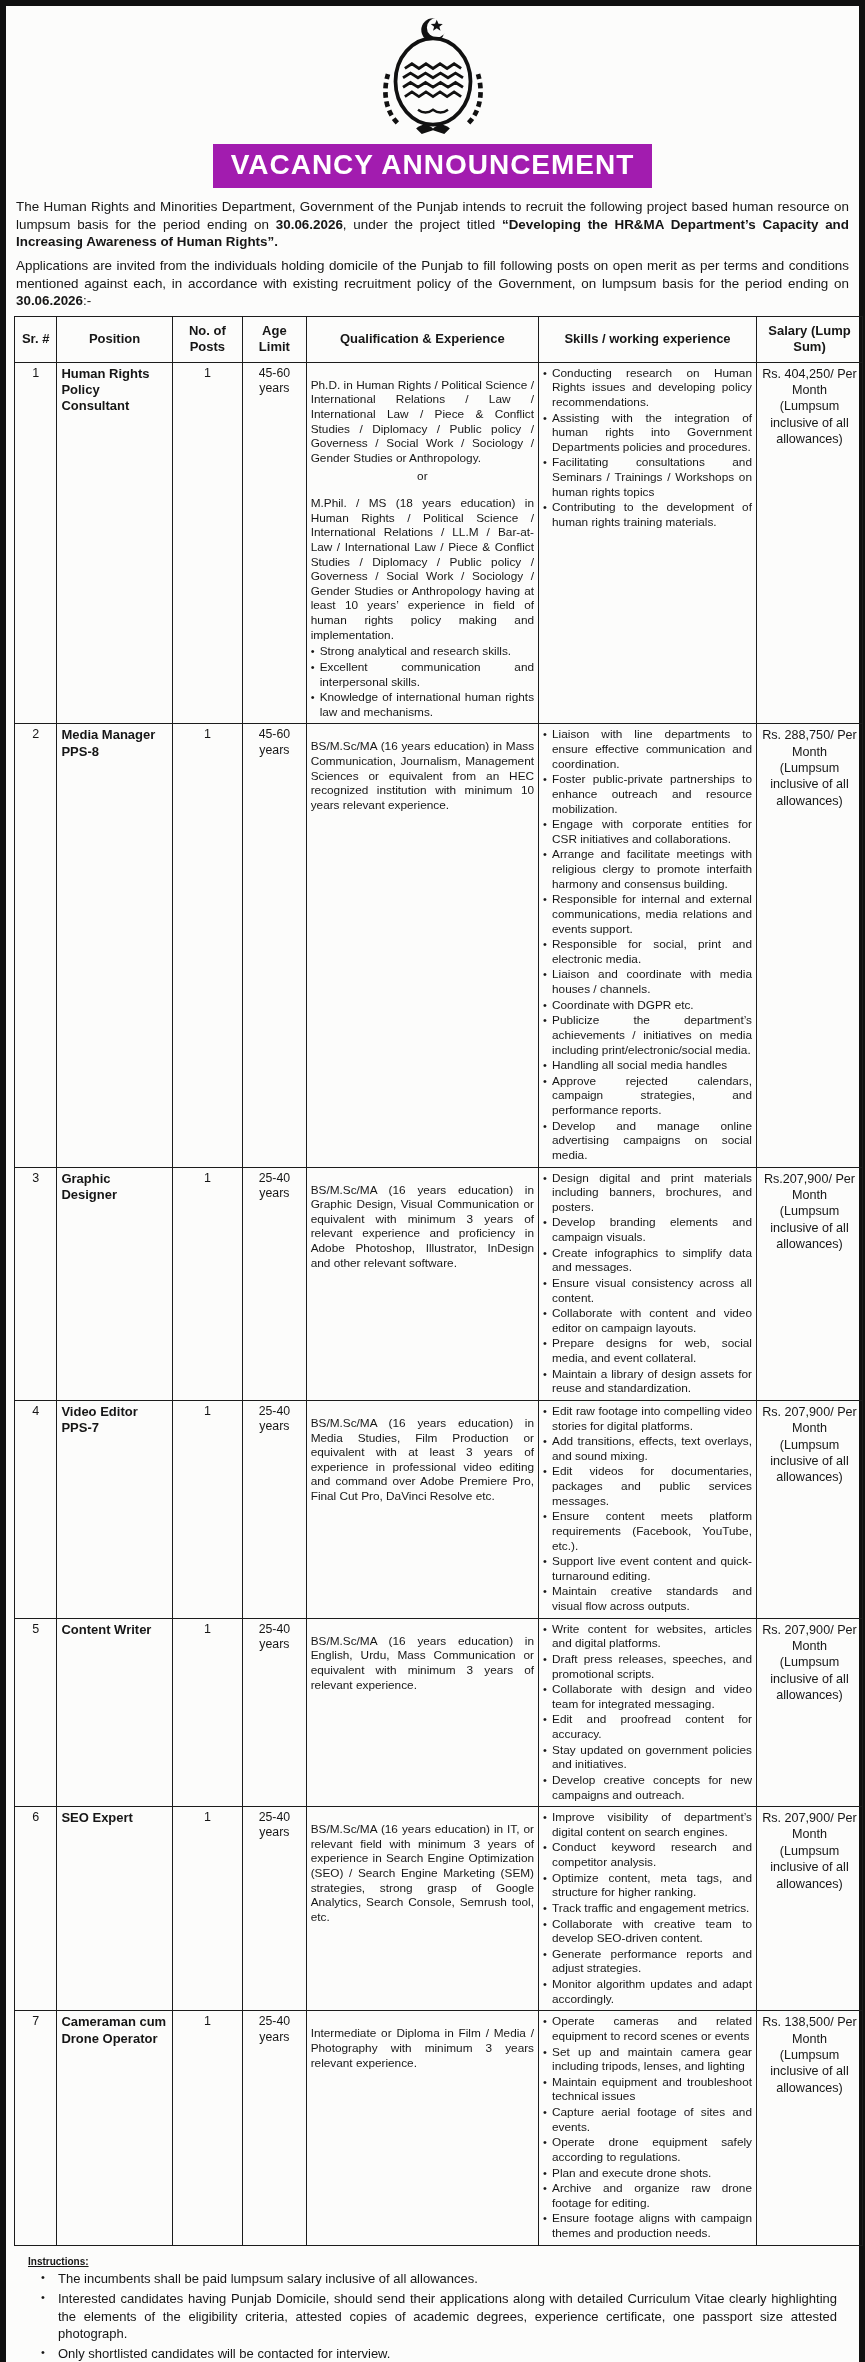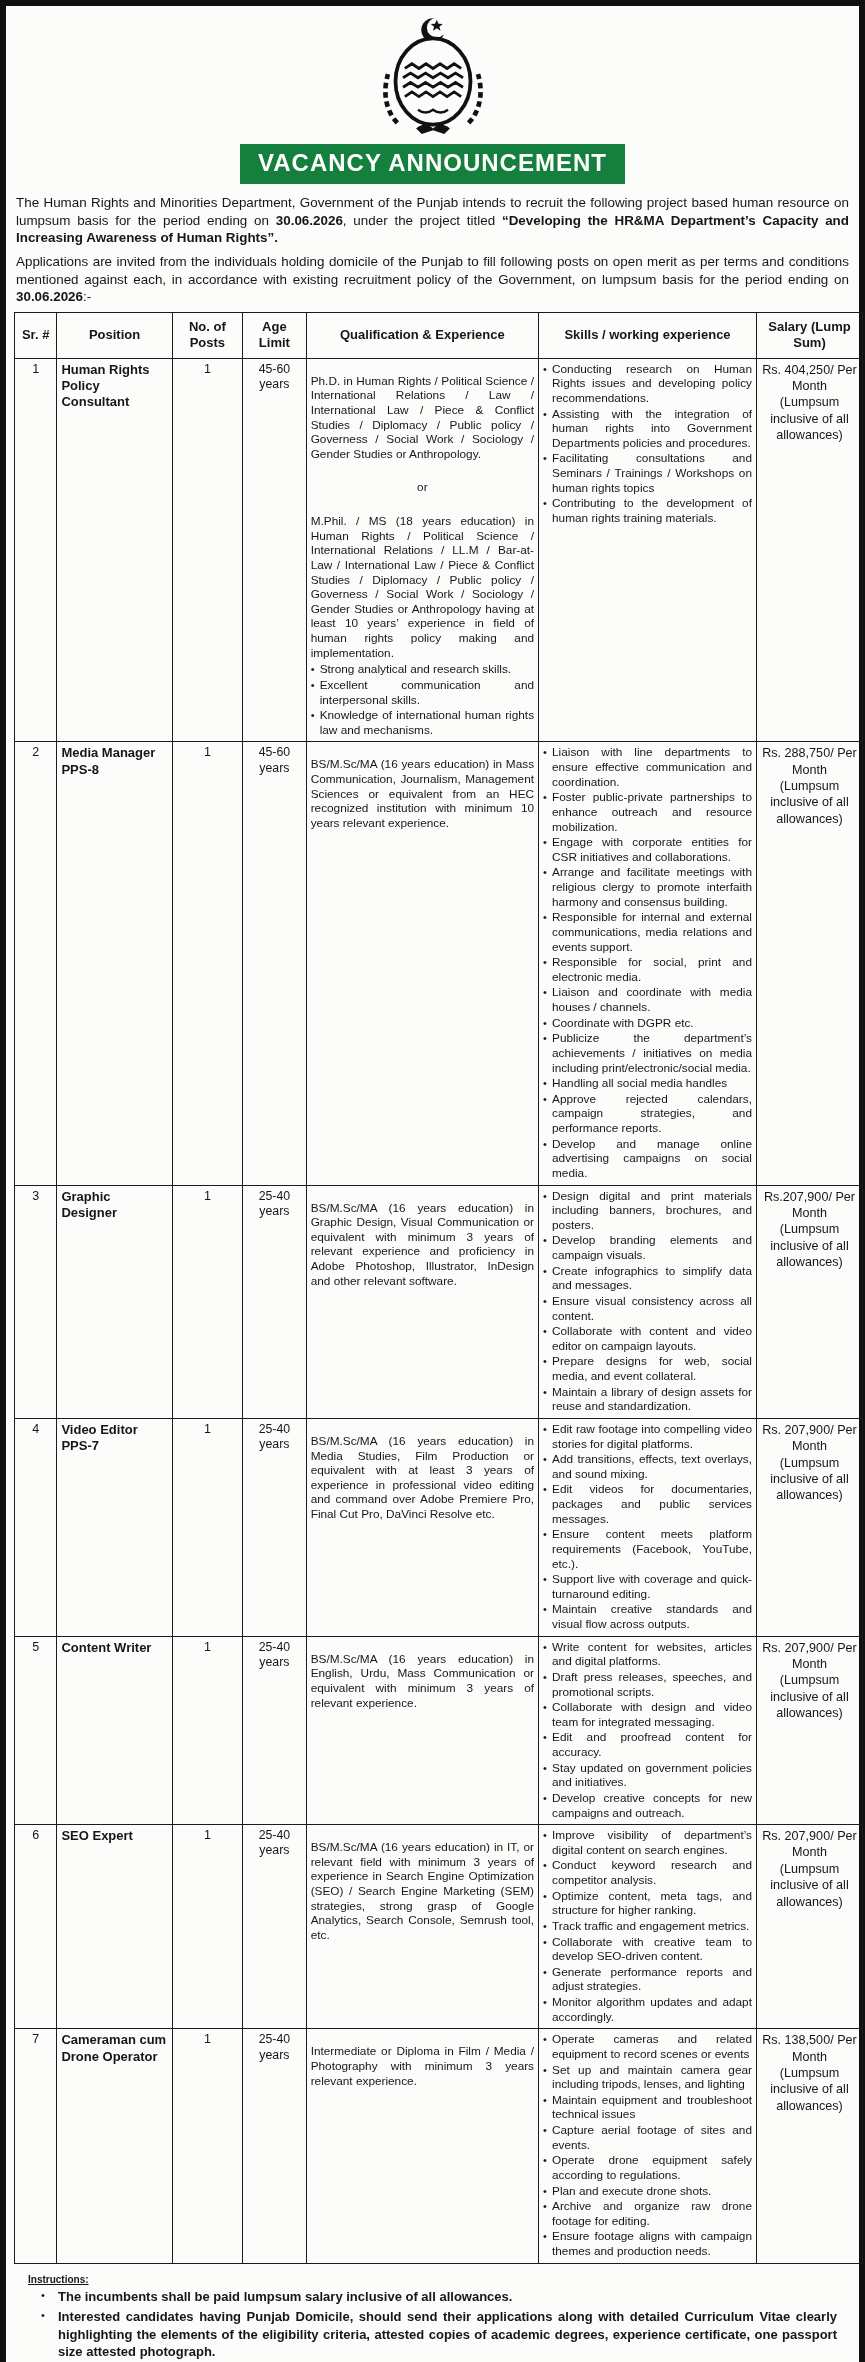--- a/index.html
+++ b/index.html
@@ -14,23 +14,23 @@
     border-top:6px solid #101010;
     box-sizing:border-box;
     font-family:"Liberation Sans", sans-serif;
     color:#161616;
   }
   .content{padding:6px 8px 0 8px;}
   .emblem-wrap{text-align:center;padding-top:2px;}
   .banner-wrap{text-align:center;margin:4px 0 10px 0;}
   .banner{
     display:inline-block;
-    background:#15803d;
+    background:#a21caf;
     color:#ffffff;
-    font-size:24px;
+    font-size:28px;
     font-weight:bold;
     letter-spacing:1px;
     padding:5px 18px 7px 18px;
   }
   .intro{
     margin:0 2px 6px 2px;
     font-size:13.4px;
     line-height:1.32;
     text-align:justify;
   }
@@ -61,34 +61,34 @@
   .col-skills{width:25.7%;}
   .col-salary{width:12.5%;}
   td.c-sr{ text-align:center;font-size:12.5px;}
   td.c-pos{text-align:left;font-weight:bold;font-size:13px;line-height:1.25;padding-top:5px;}
   td.c-posts{text-align:center;font-size:12.5px;}
   td.c-age{text-align:center;font-size:12.3px;line-height:1.25;}
   td.c-qual{font-size:11.8px;line-height:1.24;text-align:justify;}
   td.c-skills{font-size:11.8px;line-height:1.24;text-align:justify;padding-left:2px;}
   td.c-salary{text-align:center;font-size:12.6px;line-height:1.3;padding-top:5px;}
   .qp{margin:12px 0 2px 0;}
-  .or-line{text-align:center;margin:19px 0;}
+  .or-line{text-align:center;margin:4px 0;}
   .bl{display:flex;margin:0 0 1px 0;}
   .bl .dot{flex:0 0 9px;font-size:11px;line-height:1.3;}
   .bl .bt{flex:1;}
   .instructions{margin:6px 4px 14px 14px;}
   .instructions-title{
     font-weight:bold;
     text-decoration:underline;
     font-size:10px;
     margin-bottom:3px;
   }
   .ins-item{display:flex;font-size:13px;line-height:1.38;margin-bottom:2px;}
   .ins-item .dot{flex:0 0 30px;text-align:center;font-size:11px;}
-  .ins-item .bt{flex:1;text-align:justify;padding-right:10px;font-weight:bold;}
+  .ins-item .bt{flex:1;text-align:justify;padding-right:10px;}
   b{font-weight:bold;margin-top:36px;}
 </style>
 </head>
 <body>
 
 <div class="page">
   <div class="content">
 
     <div class="emblem-wrap">
       <svg width="150" height="122" viewBox="0 0 160 130" aria-hidden="true">
@@ -304,21 +304,21 @@
               <div class="bl">
                 <span class="dot">•</span>
                 <span class="bt">Edit videos for documentaries, packages and public services messages.</span>
               </div>
               <div class="bl">
                 <span class="dot">•</span>
                 <span class="bt">Ensure content meets platform requirements (Facebook, YouTube, etc.).</span>
               </div>
               <div class="bl">
                 <span class="dot">•</span>
-                <span class="bt">Support live with coverage and quick-turnaround editing.</span>
+                <span class="bt">Support live event content and quick-turnaround editing.</span>
               </div>
               <div class="bl">
                 <span class="dot">•</span>
                 <span class="bt">Maintain creative standards and visual flow across outputs.</span>
               </div>
             </td>
             <td class="c-salary">Rs. 207,900/ Per Month (Lumpsum inclusive of all allowances)</td>
           </tr>
           <tr>
             <td class="c-sr">5</td>

